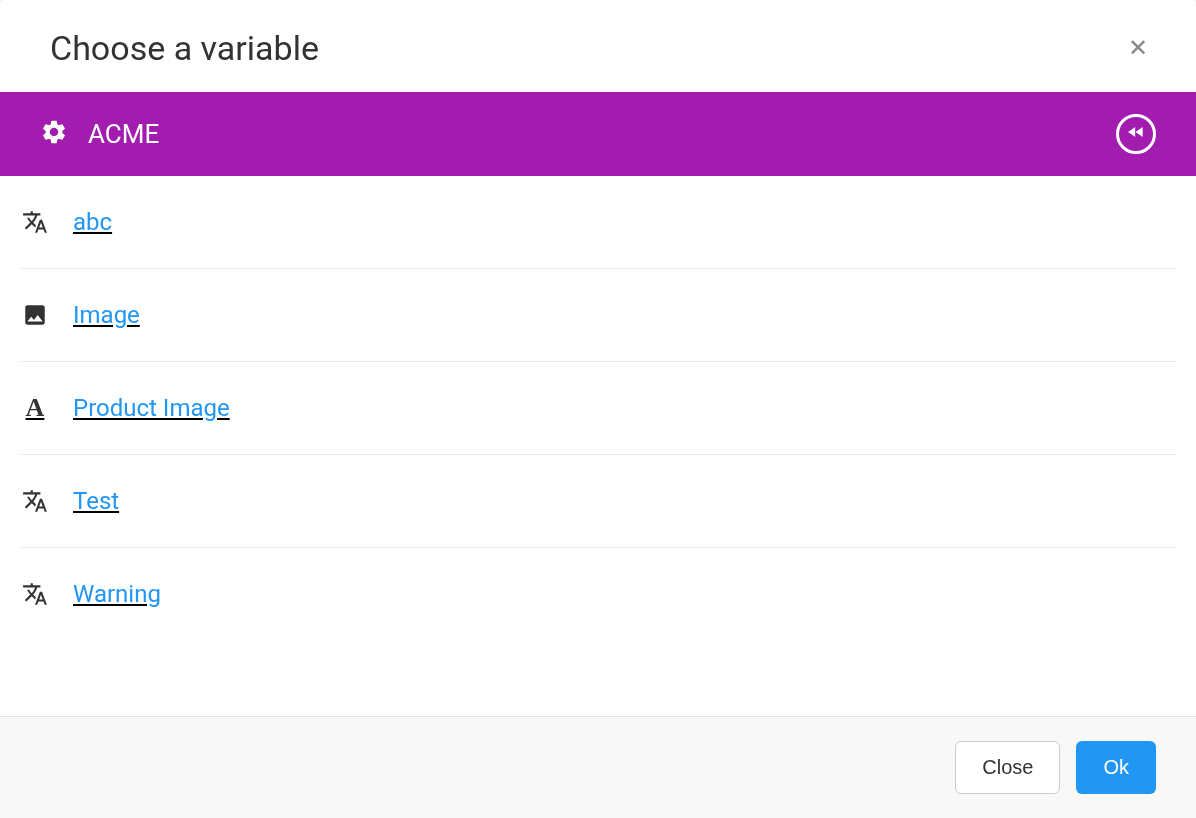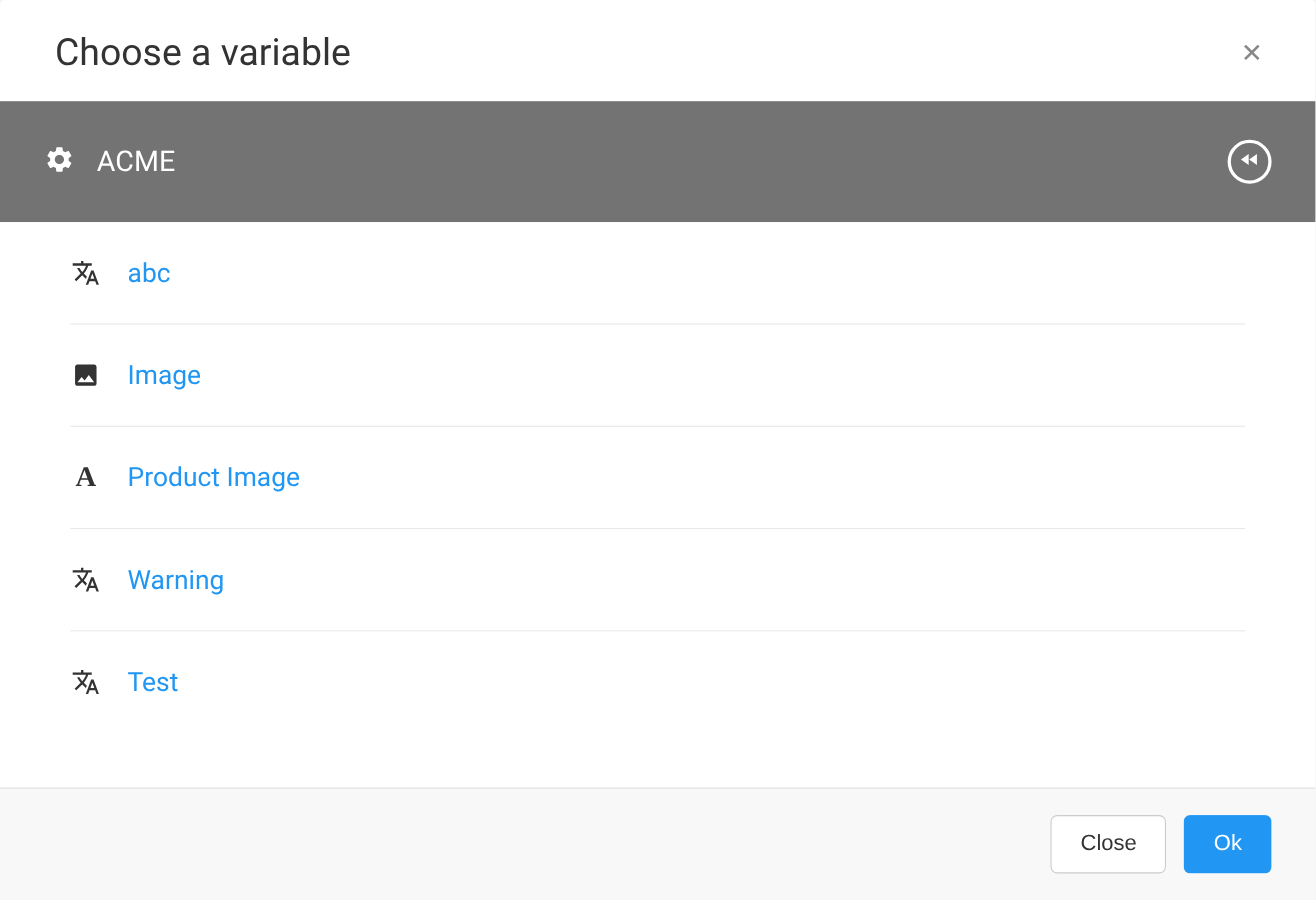--- a/index.html
+++ b/index.html
@@ -35,26 +35,26 @@
       color: #333;
     }
     .close-icon {
       font-size: 24px;
       color: #888;
       cursor: pointer;
       line-height: 1;
       padding: 4px 8px;
     }
     .category-bar {
-      background: #737373;
+      background: #a21caf;
       color: #fff;
       display: flex;
       align-items: center;
       justify-content: space-between;
-      padding: 35px 40px;
+      padding: 22px 40px;
     }
     .category-left {
       display: flex;
       align-items: center;
       gap: 20px;
     }
     .category-label {
       font-size: 26px;
       font-weight: 400;
     }
@@ -73,23 +73,24 @@
       justify-content: center;
       cursor: pointer;
     }
     .rewind-svg {
       width: 20px;
       height: 20px;
       fill: #fff;
     }
     .list-container {
       flex: 1;
-      padding: 0 64px;
+      padding: 0 21px;
       overflow-y: auto;
       background: #fff;
+      text-decoration: underline;
     }
     .list-item {
       display: flex;
       align-items: center;
       gap: 24px;
       padding: 32px 0;
       border-bottom: 1px solid #e8e8e8;
       cursor: pointer;
     }
     .list-item:last-child {
@@ -198,30 +199,30 @@
       <span class="item-icon font-a">A</span>
       <span class="item-label">Product Image</span>
     </div>
 
     <div class="list-item">
       <span class="item-icon">
         <svg viewBox="0 0 24 24">
             <path d="M12.87 15.07l-2.54-2.51.03-.03c1.74-1.94 2.98-4.17 3.71-6.53H17V4h-7V2H8v2H1v1.99h11.17C11.5 7.92 10.44 9.75 9 11.35 8.07 10.32 7.3 9.19 6.69 8h-2c.73 1.63 1.73 3.17 2.98 4.56l-5.09 5.02L4 19l5-5 3.11 3.11.76-2.04zM18.5 10h-2L12 22h2l1.12-3h4.75L21 22h2l-4.5-12zm-2.62 7l1.62-4.33L19.12 17h-3.24z"></path>
           </svg>
       </span>
+      <span class="item-label">Test</span>
+    </div>
+
+    <div class="list-item">
+      <span class="item-icon">
+        <svg viewBox="0 0 24 24">
+            <path d="M12.87 15.07l-2.54-2.51.03-.03c1.74-1.94 2.98-4.17 3.71-6.53H17V4h-7V2H8v2H1v1.99h11.17C11.5 7.92 10.44 9.75 9 11.35 8.07 10.32 7.3 9.19 6.69 8h-2c.73 1.63 1.73 3.17 2.98 4.56l-5.09 5.02L4 19l5-5 3.11 3.11.76-2.04zM18.5 10h-2L12 22h2l1.12-3h4.75L21 22h2l-4.5-12zm-2.62 7l1.62-4.33L19.12 17h-3.24z"></path>
+          </svg>
+      </span>
       <span class="item-label">Warning</span>
-    </div>
-
-    <div class="list-item">
-      <span class="item-icon">
-        <svg viewBox="0 0 24 24">
-            <path d="M12.87 15.07l-2.54-2.51.03-.03c1.74-1.94 2.98-4.17 3.71-6.53H17V4h-7V2H8v2H1v1.99h11.17C11.5 7.92 10.44 9.75 9 11.35 8.07 10.32 7.3 9.19 6.69 8h-2c.73 1.63 1.73 3.17 2.98 4.56l-5.09 5.02L4 19l5-5 3.11 3.11.76-2.04zM18.5 10h-2L12 22h2l1.12-3h4.75L21 22h2l-4.5-12zm-2.62 7l1.62-4.33L19.12 17h-3.24z"></path>
-          </svg>
-      </span>
-      <span class="item-label">Test</span>
     </div>
 
   </div>
 
   <div class="modal-footer">
     <button class="btn btn-secondary">Close</button>
     <button class="btn btn-primary">Ok</button>
   </div>
 
 </div>

